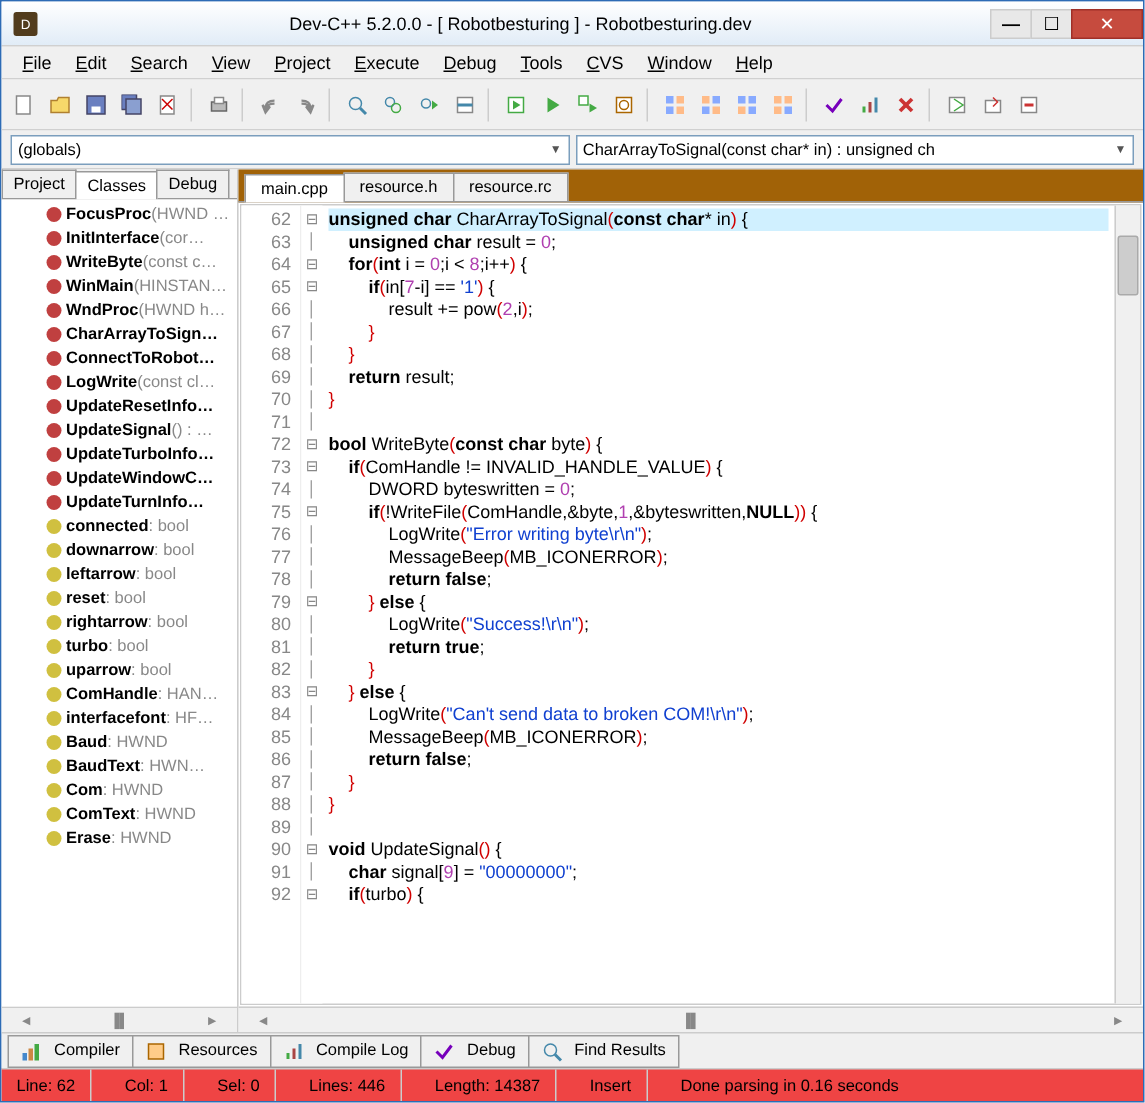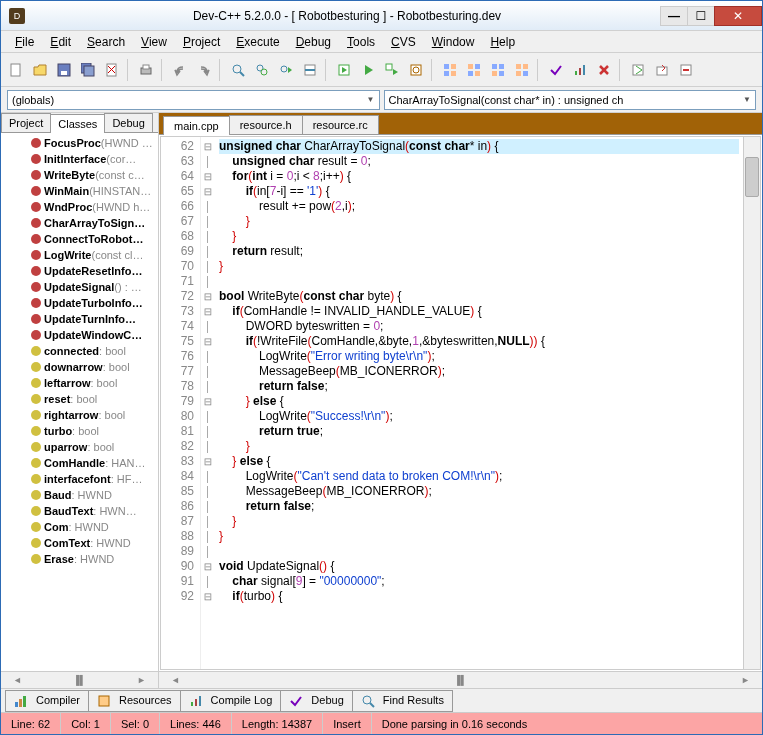--- a/index.html
+++ b/index.html
@@ -50,21 +50,21 @@
 .str { color: #1040d0; }
 .op {}
 .paren { color: #d00000; }
 .name { color: #000; }
 .editorvscroll { width: 17px; background: #f0f0f0; border-left: 1px solid #ccc; position: relative; }
 .vthumb { position: absolute; left: 1px; right: 1px; top: 20px; height: 40px; background: #cdcdcd; border: 1px solid #aaa; border-radius: 2px; }
 .ehscroll { height: 17px; background: #f0f0f0; border-top: 1px solid #ccc; display:flex; align-items:center; justify-content:space-between; padding:0 12px; font-size:9px; color:#888;}
 .bottabs { height: 24px; background: #f0f0f0; display: flex; align-items: center; padding: 2px 4px; border-top: 1px solid #ccc; font-size: 11px; gap: 0; }
 .btab { padding: 3px 8px; border: 1px solid #999; background: #f0f0f0; display: flex; align-items: flex-start; gap: 8px; margin-right: -1px; }
 .btab .bi { width: 14px; height: 14px; display:inline-block; }
-.statusbar { height: 22px; background: #fca5a5; border-top: 1px solid #ccc; display: flex; align-items: center; font-size: 11px; }
+.statusbar { height: 22px; background: #ef4444; border-top: 1px solid #ccc; display: flex; align-items: center; font-size: 11px; gap: 12px; }
 .statcell { padding: 0 10px; border-right: 1px solid #ccc; height: 100%; display: flex; align-items: center; }
 .statcell:last-child { border-right: none; flex: 1; }
 svg { display: block; }
 </style>
 </head>
 <body>
 
 <div class="titlebar">
   <span class="icon">D</span>
   <span class="title">Dev-C++ 5.2.0.0 - [ Robotbesturing ] - Robotbesturing.dev</span>
@@ -329,26 +329,26 @@
             <span class="fn">UpdateSignal</span>
             <span class="sig"> () : …</span>
           </div>
           <div class="tree-item">
             <span class="dot" style="background:#c04040"></span>
             <span class="fn">UpdateTurboInfo…</span>
             <span class="sig"></span>
           </div>
           <div class="tree-item">
             <span class="dot" style="background:#c04040"></span>
+            <span class="fn">UpdateWindowC…</span>
+            <span class="sig"></span>
+          </div>
+          <div class="tree-item">
+            <span class="dot" style="background:#c04040"></span>
             <span class="fn">UpdateTurnInfo…</span>
-            <span class="sig"></span>
-          </div>
-          <div class="tree-item">
-            <span class="dot" style="background:#c04040"></span>
-            <span class="fn">UpdateWindowC…</span>
             <span class="sig"></span>
           </div>
           <div class="tree-item">
             <span class="dot" style="background:#d0c040"></span>
             <span class="var">connected</span>
             <span class="sig"> : bool</span>
           </div>
           <div class="tree-item">
             <span class="dot" style="background:#d0c040"></span>
             <span class="var">downarrow</span>

